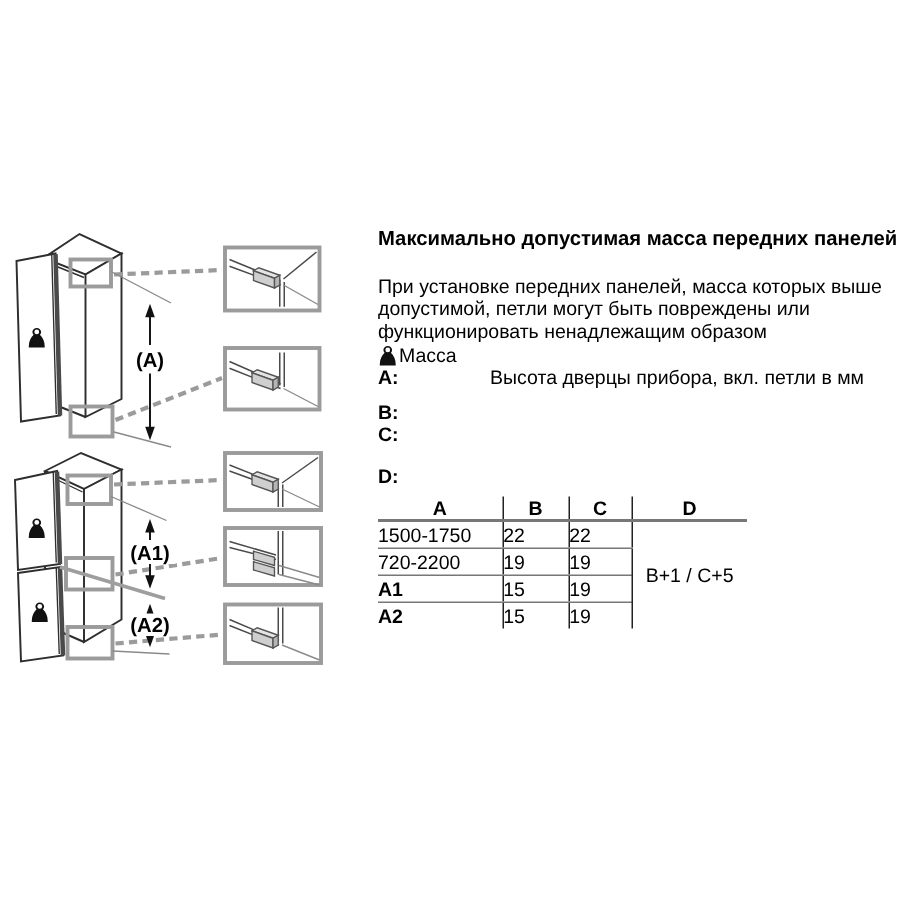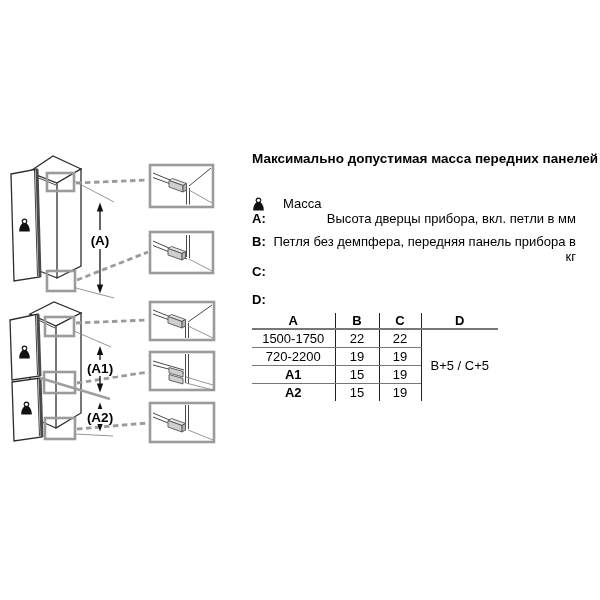--- a/index.html
+++ b/index.html
@@ -1,33 +1,33 @@
 <!DOCTYPE html>
 <html><head>
 <meta charset="utf-8">
 <style>
   html,body{margin:0;padding:0;}
   body{width:600px;height:600px;font-family:"Liberation Sans",sans-serif;background:#fff;}
   .page{position:relative;width:600px;height:600px;background:#fff;overflow:hidden;}
 
   
   .right{position:absolute;left:252px;top:151px;width:346px;color:#000;}
-  .title{font-size:13.5px;font-weight:bold;white-space:nowrap;margin:0 0 30px 0;}
+  .title{font-size:13.5px;font-weight:bold;white-space:nowrap;margin:0 0 17px 0;}
   .intro{margin:0 0 1px 0;font-size:13px;line-height:15px;}
-  .massrow{display:flex;align-items:center;gap:18px;height:15px;font-size:13px;}
+  .massrow{display:flex;align-items:center;gap:1px;height:15px;font-size:13px;}
   .def{display:flex;font-size:13px;line-height:15px;}
   .def .key{width:20px;font-weight:bold;flex:none;}
   .def .txt{flex:1;max-width:304px;text-align:right;}
   .gapB{margin-top:8px;}
   .gapD{margin-top:13px;}
 
   
   table.loads{border-collapse:collapse;table-layout:fixed;width:246px;margin-top:6px;font-size:13px;color:#000;}
   table.loads th{font-weight:bold;height:14px;padding:0;text-align:center;border-bottom:2px solid #777;}
-  table.loads td{height:17px;padding:0;text-align:center;}
+  table.loads td{height:17px;padding:0;text-align:left;}
   table.loads .vl{border-left:1.5px solid #222;}
   table.loads tr.rb td.sep{border-bottom:1.5px solid #777;}
   table.loads td.dcell{vertical-align:middle;text-align:center;border-bottom:none;}
   table.loads .boldcell{font-weight:bold;}
 
   
   .diag{position:absolute;left:0;top:140px;}
   .lnw{fill:#fff;stroke:#2e2e2e;stroke-width:1.3;}
   .ln{stroke:#2e2e2e;stroke-width:1.3;fill:none;}
   .thin{stroke:#2e2e2e;stroke-width:0.9;fill:none;}
@@ -209,36 +209,36 @@
         <polygon class="hingetop" points="168,280.5 171.5,278.5 185.5,283.5 182,285.5"></polygon>
         <polygon class="hinge" points="168,280.5 182,285.5 182,292 168,287"></polygon>
         <polygon class="hingeside" points="182,285.5 185.5,283.5 185.5,290 182,292"></polygon>
       </g>
     </g>
   </svg>
 
   <div class="right">
     <h1 class="title">Максимально допустимая масса передних панелей</h1>
 
+    <p class="intro">При установке передних панелей, масса которых выше допустимой, петли могут быть повреждены или функционировать ненадлежащим образом</p>
 
     <div class="massrow">
       <svg class="wicon" width="13" height="14" viewBox="0 0 13 14">
         <use href="#wg"></use>
       </svg>
       <span>Масса</span>
     </div>
 
     <div class="def">
       <span class="key">A:</span>
       <span class="txt">Высота дверцы прибора, вкл. петли в мм</span>
     </div>
 
     <div class="def gapB">
       <span class="key">B:</span>
-      <span class="txt">Петля без демпфера, передняя панель прибора в кг</span>
     </div>
 
     <div class="def">
       <span class="key">C:</span>
     </div>
 
     <div class="def gapD">
       <span class="key">D:</span>
     </div>
 
@@ -255,21 +255,21 @@
           <th class="vl">B</th>
           <th class="vl">C</th>
           <th class="vl">D</th>
         </tr>
       </thead>
       <tbody>
         <tr class="rb">
           <td class="sep">1500-1750</td>
           <td class="vl sep">22</td>
           <td class="vl sep">22</td>
-          <td class="vl dcell" rowspan="4">B+5 / C+5</td>
+          <td class="vl dcell" rowspan="4">B+1 / C+5</td>
         </tr>
         <tr class="rb">
           <td class="sep">720-2200</td>
           <td class="vl sep">19</td>
           <td class="vl sep">19</td>
         </tr>
         <tr class="rb">
           <td class="sep boldcell">A1</td>
           <td class="vl sep">15</td>
           <td class="vl sep">19</td>

